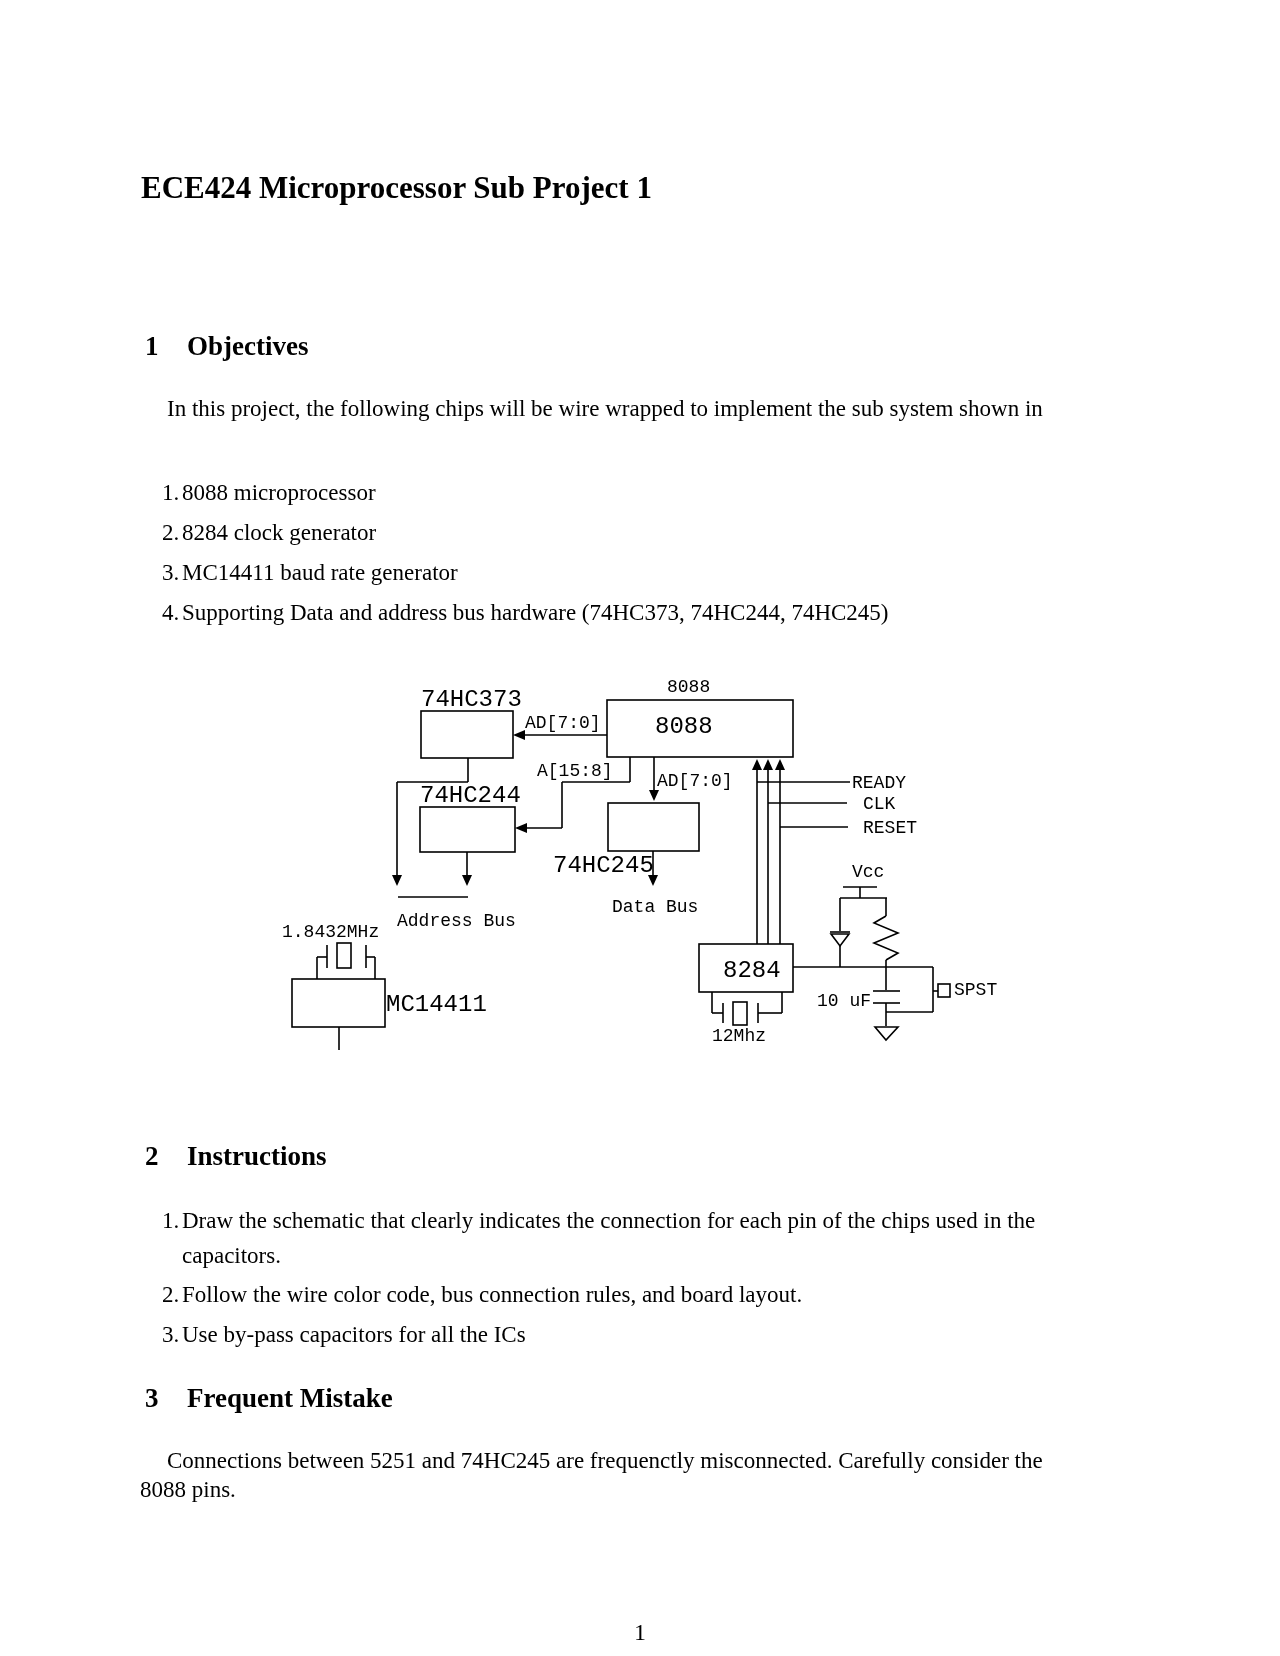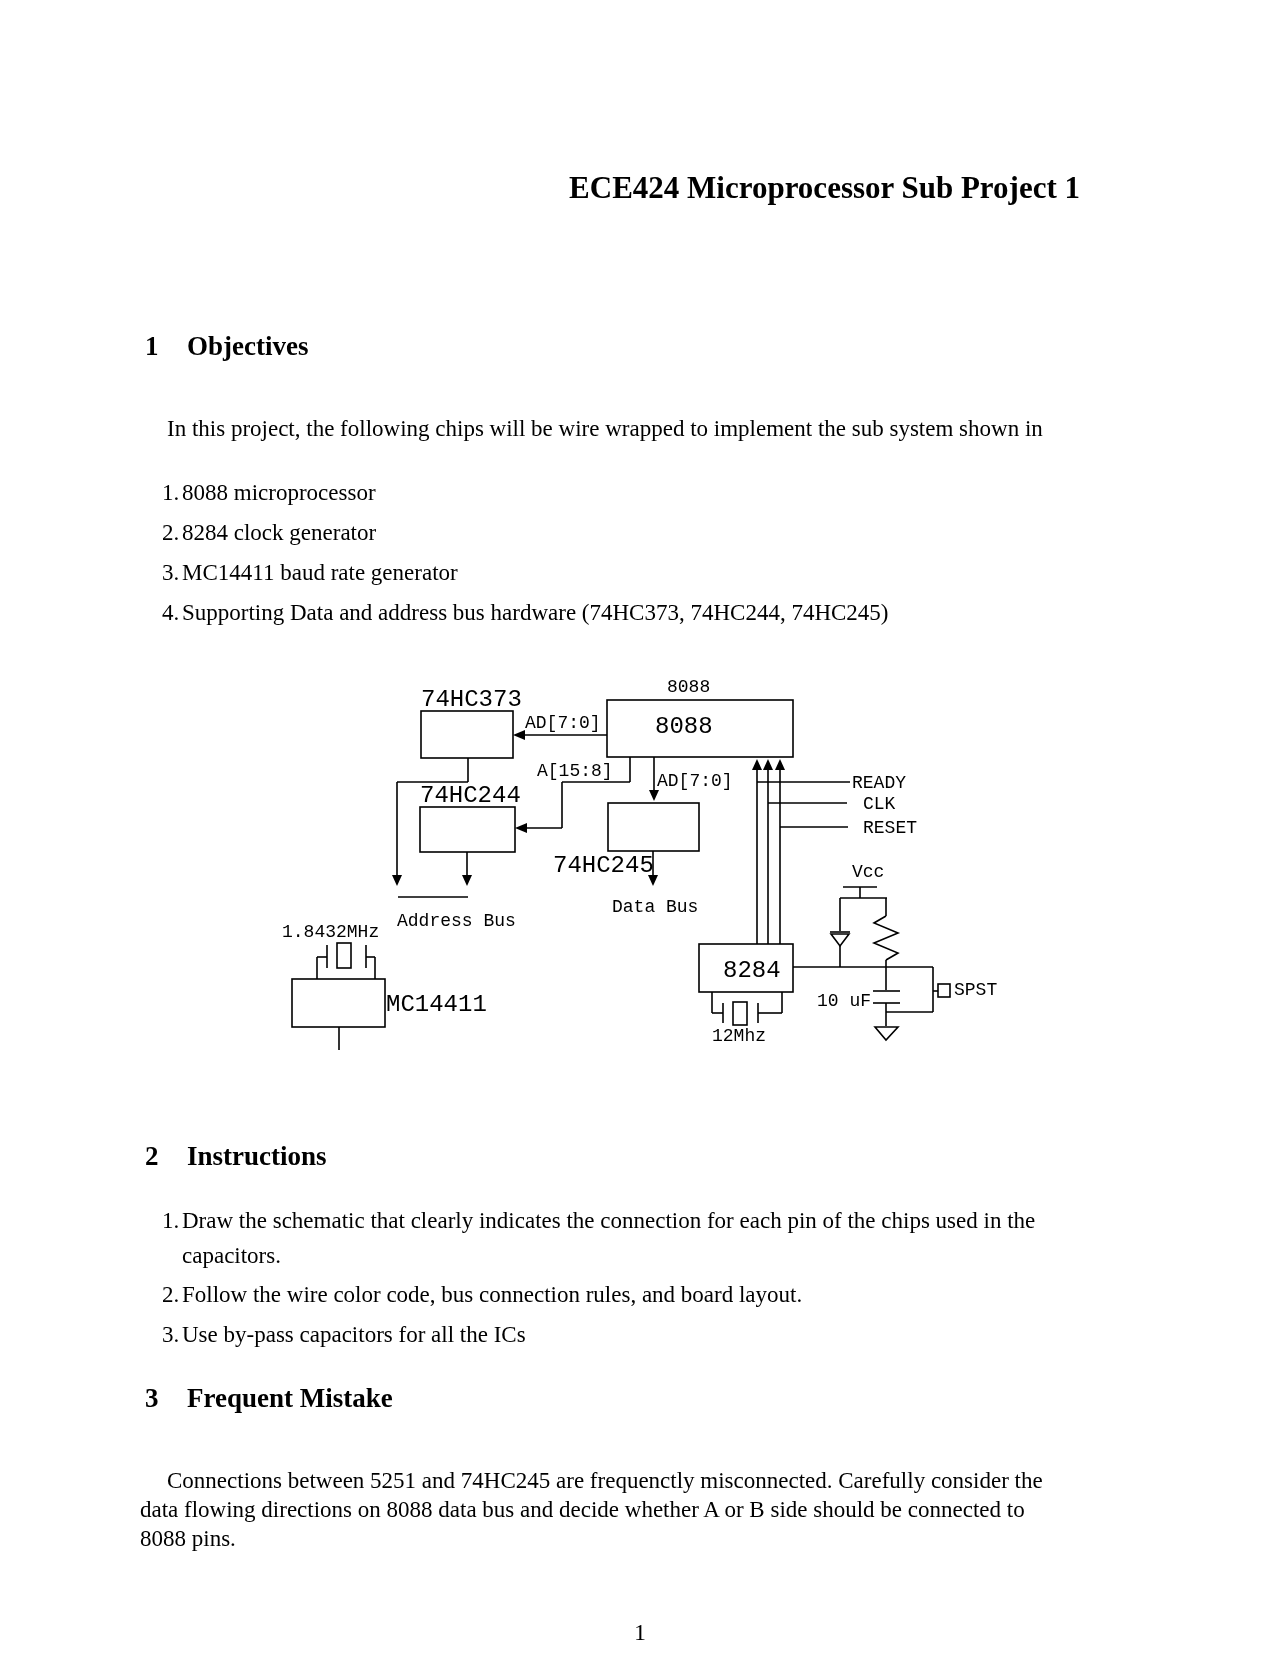--- a/index.html
+++ b/index.html
@@ -1,25 +1,25 @@
 <!DOCTYPE html>
 <html><head>
 <meta charset="utf-8">
 <style>
   html,body{margin:0;padding:0;background:#ffffff;}
   .page{position:relative;width:1280px;height:1656px;background:#fff;
         font-family:"Liberation Serif",serif;color:#000;overflow:hidden;}
   .abs{position:absolute;}
-  .title{left:148px;top:171px;width:932px;text-align:right;
+  .title{left:141px;top:171px;width:932px;text-align:left;
          font-size:31px;font-weight:bold;line-height:1.1;}
   .sec-num{position:absolute;font-size:27px;font-weight:bold;line-height:1;left:145px;}
   .sec-txt{position:absolute;font-size:27px;font-weight:bold;line-height:1;left:187px;}
   .para{left:140px;width:940px;font-size:23px;line-height:30px;}
   .para .ln{white-space:nowrap;}
-  .para .indent{text-indent:27px;margin-top:20px;}
+  .para .indent{text-indent:27px;}
   .li-row{left:140px;width:940px;font-size:23px;line-height:30px;padding-left:42px;box-sizing:border-box;}
   .li-row .num{position:absolute;left:22px;}
   .li-multi{line-height:35px;}
   .pageno{left:0;top:1620px;width:1280px;text-align:center;font-size:24px;line-height:1;}
   svg text{font-family:"Liberation Mono","DejaVu Sans Mono",monospace;fill:#000;}
   svg .ct{font-size:24px;}
   svg .sl{font-size:18px;}
   svg line, svg polyline, svg rect.box, svg polygon.open{stroke:#000;stroke-width:1.6;fill:none;}
   svg polygon.ah{fill:#000;stroke:none;}
 </style>
@@ -194,19 +194,18 @@
     <span>Use by-pass capacitors for all the ICs</span>
   </div>
 
   <div class="abs" style="top:1385px;left:0;width:100%;height:30px;">
     <span class="sec-num">3</span>
     <span class="sec-txt">Frequent Mistake</span>
   </div>
 
   <div class="abs para" style="top:1446px;line-height:29px;">
     <div class="ln indent">Connections between 5251 and 74HC245 are frequenctly misconnected. Carefully consider the</div>
-    <div class="ln">data flowing directions on 8088 data bus and decide whether A or B side should be connected to</div>
     <div class="ln">8088 pins.</div>
   </div>
 
   <div class="abs pageno">1</div>
 
 </div>
 
 </body></html>

